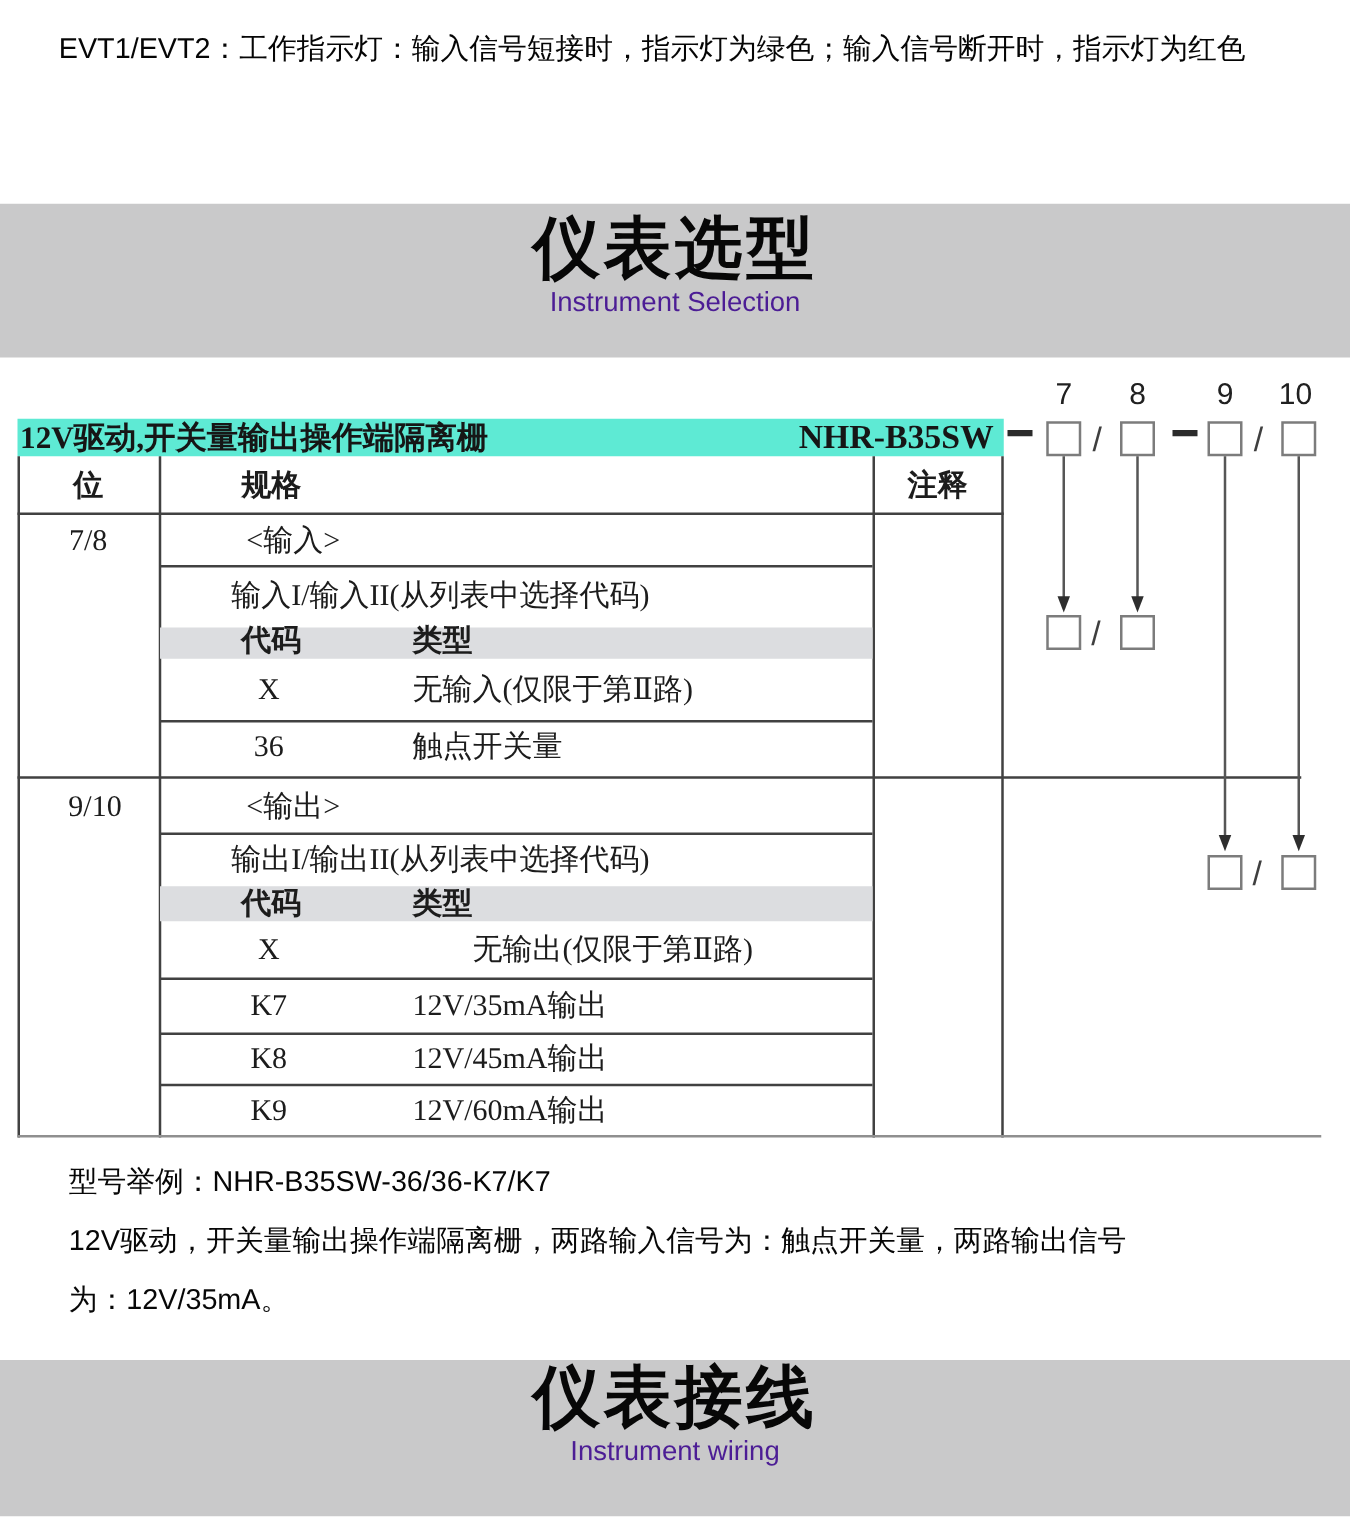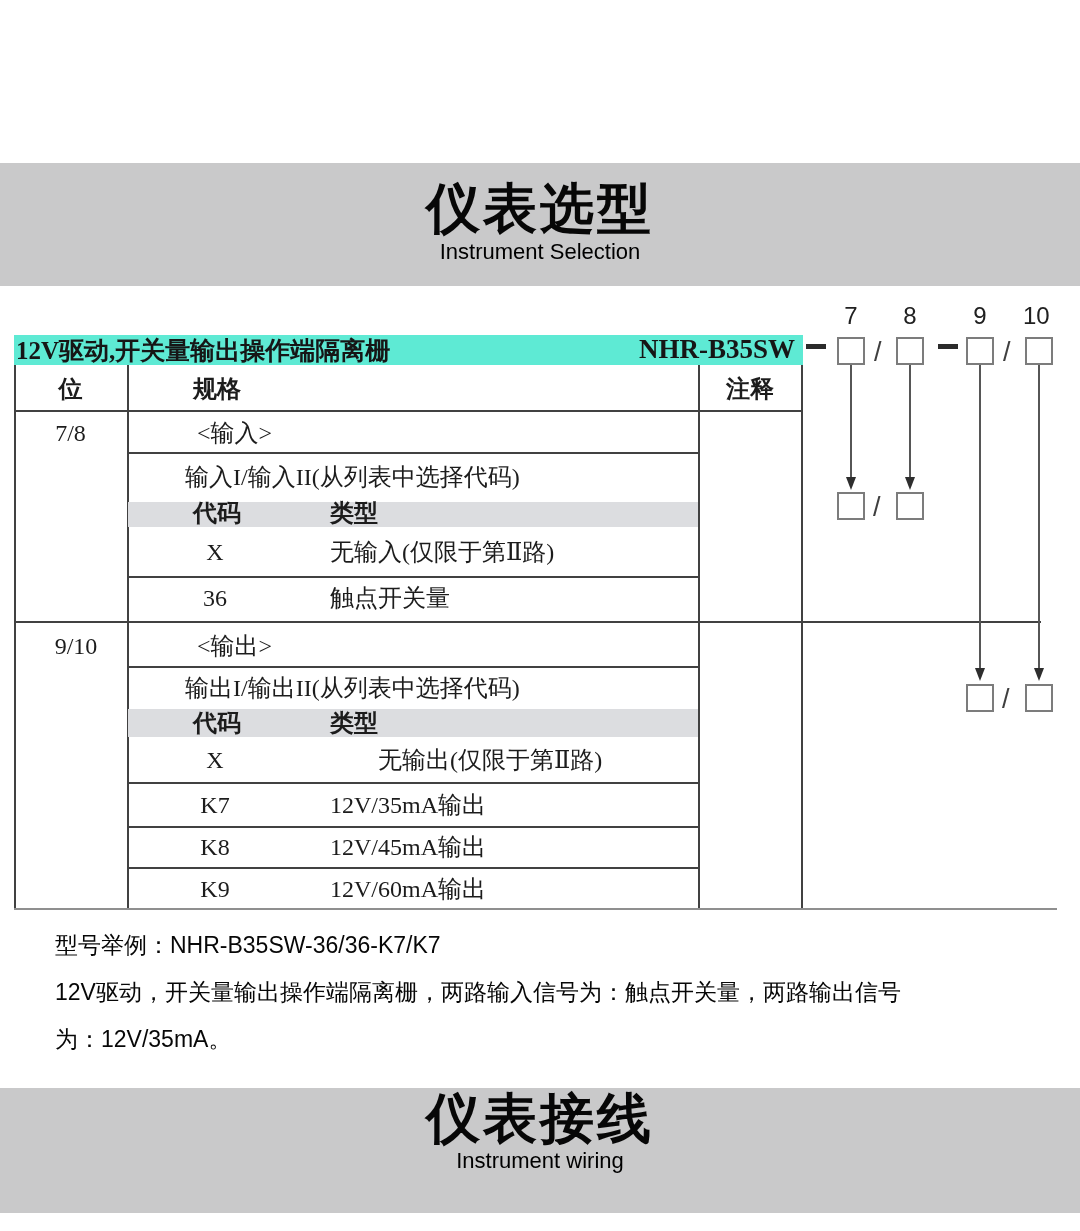--- a/index.html
+++ b/index.html
@@ -3,21 +3,21 @@
 <meta charset="utf-8">
 <style>
   html,body{margin:0;padding:0;background:#fff;}
   #page{position:relative;width:1080px;height:1231px;background:#ffffff;overflow:hidden;
         font-family:"Liberation Sans","DejaVu Sans",sans-serif;}
   .abs{position:absolute;}
   .serif{font-family:"Liberation Serif","DejaVu Serif",serif;}
   .para{font-size:23px;color:#050505;line-height:50px;white-space:nowrap;}
   .banner{position:absolute;left:0;width:1080px;background:#c9c9ca;text-align:center;}
   .banner-title{font-size:54px;font-weight:bold;letter-spacing:3px;color:#070707;line-height:60px;}
-  .banner-sub{font-size:22px;color:#000000;line-height:25px;letter-spacing:0px;}
+  .banner-sub{font-size:22px;color:#4c1d95;line-height:25px;letter-spacing:0px;}
   .tbar{position:absolute;left:14px;top:335px;width:789px;height:30px;background:#5eead4;}
   .tbar-title{position:absolute;left:2px;top:0px;font-size:25px;font-weight:bold;color:#161616;line-height:31px;white-space:nowrap;}
   .tbar-model{position:absolute;right:8px;top:-2px;font-size:27px;font-weight:bold;color:#161616;line-height:33px;}
   .hline{position:absolute;background:#414141;height:2px;}
   .vline{position:absolute;background:#414141;width:2px;}
   .cell{position:absolute;font-size:24px;color:#1c1c1c;line-height:30px;white-space:nowrap;}
   .bold{font-weight:bold;}
   .ctr{text-align:center;}
   .shbar{position:absolute;left:128px;width:570px;background:#dcdde0;}
   .codec{position:absolute;left:128px;width:174px;text-align:center;}
@@ -27,23 +27,24 @@
   .dash{position:absolute;height:5px;background:#2b2b2b;}
   .arrow{position:absolute;width:0;height:0;border-left:5px solid transparent;border-right:5px solid transparent;border-top:13px solid #2e2e2e;}
   .conn{position:absolute;width:2px;background:#565656;}
   .ex{font-size:23px;color:#070707;line-height:47px;white-space:nowrap;}
 </style>
 </head>
 <body>
 
 <div id="page">
 
+  <div class="abs para" style="left:47px;top:13px;">EVT1/EVT2：工作指示灯：输入信号短接时，指示灯为绿色；输入信号断开时，指示灯为红色</div>
 
   <div class="banner" style="top:163px;height:123px;">
-    <div class="banner-title" style="padding-top:16px;font-family:Liberation Serif, serif;">仪表选型</div>
+    <div class="banner-title" style="padding-top:6px;">仪表选型</div>
     <div class="banner-sub">Instrument Selection</div>
   </div>
 
   <div class="tbar">
     <div class="tbar-title serif">12V驱动,开关量输出操作端隔离栅</div>
     <div class="tbar-model serif">NHR-B35SW</div>
   </div>
 
   <div class="vline" style="left:14px;top:365px;height:545px;"></div>
   <div class="vline" style="left:127px;top:365px;height:545px;"></div>

